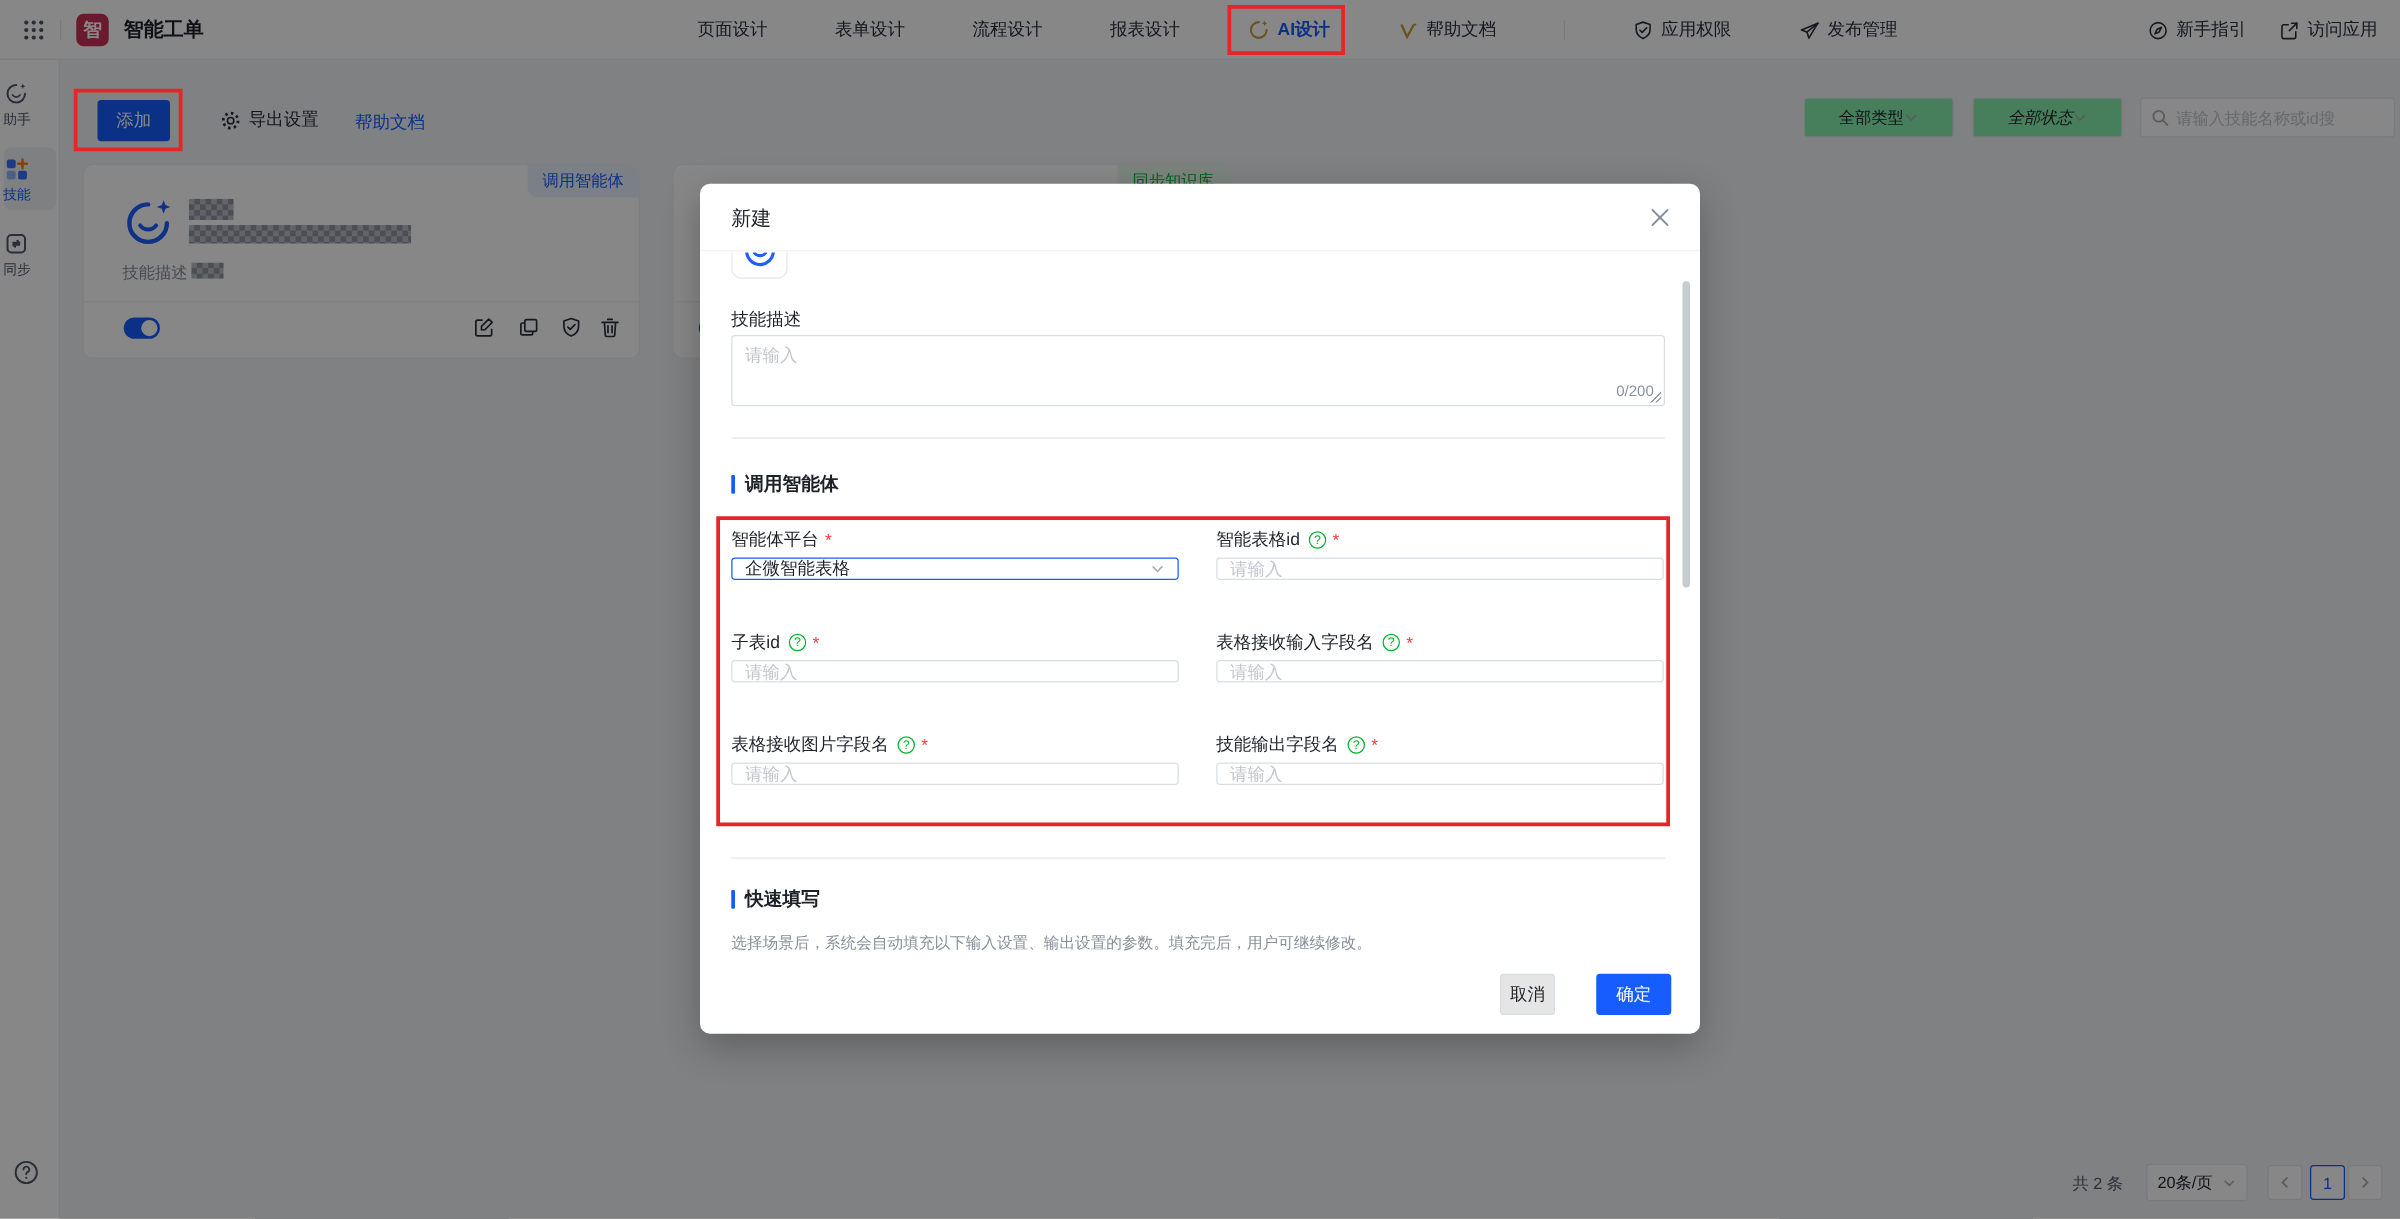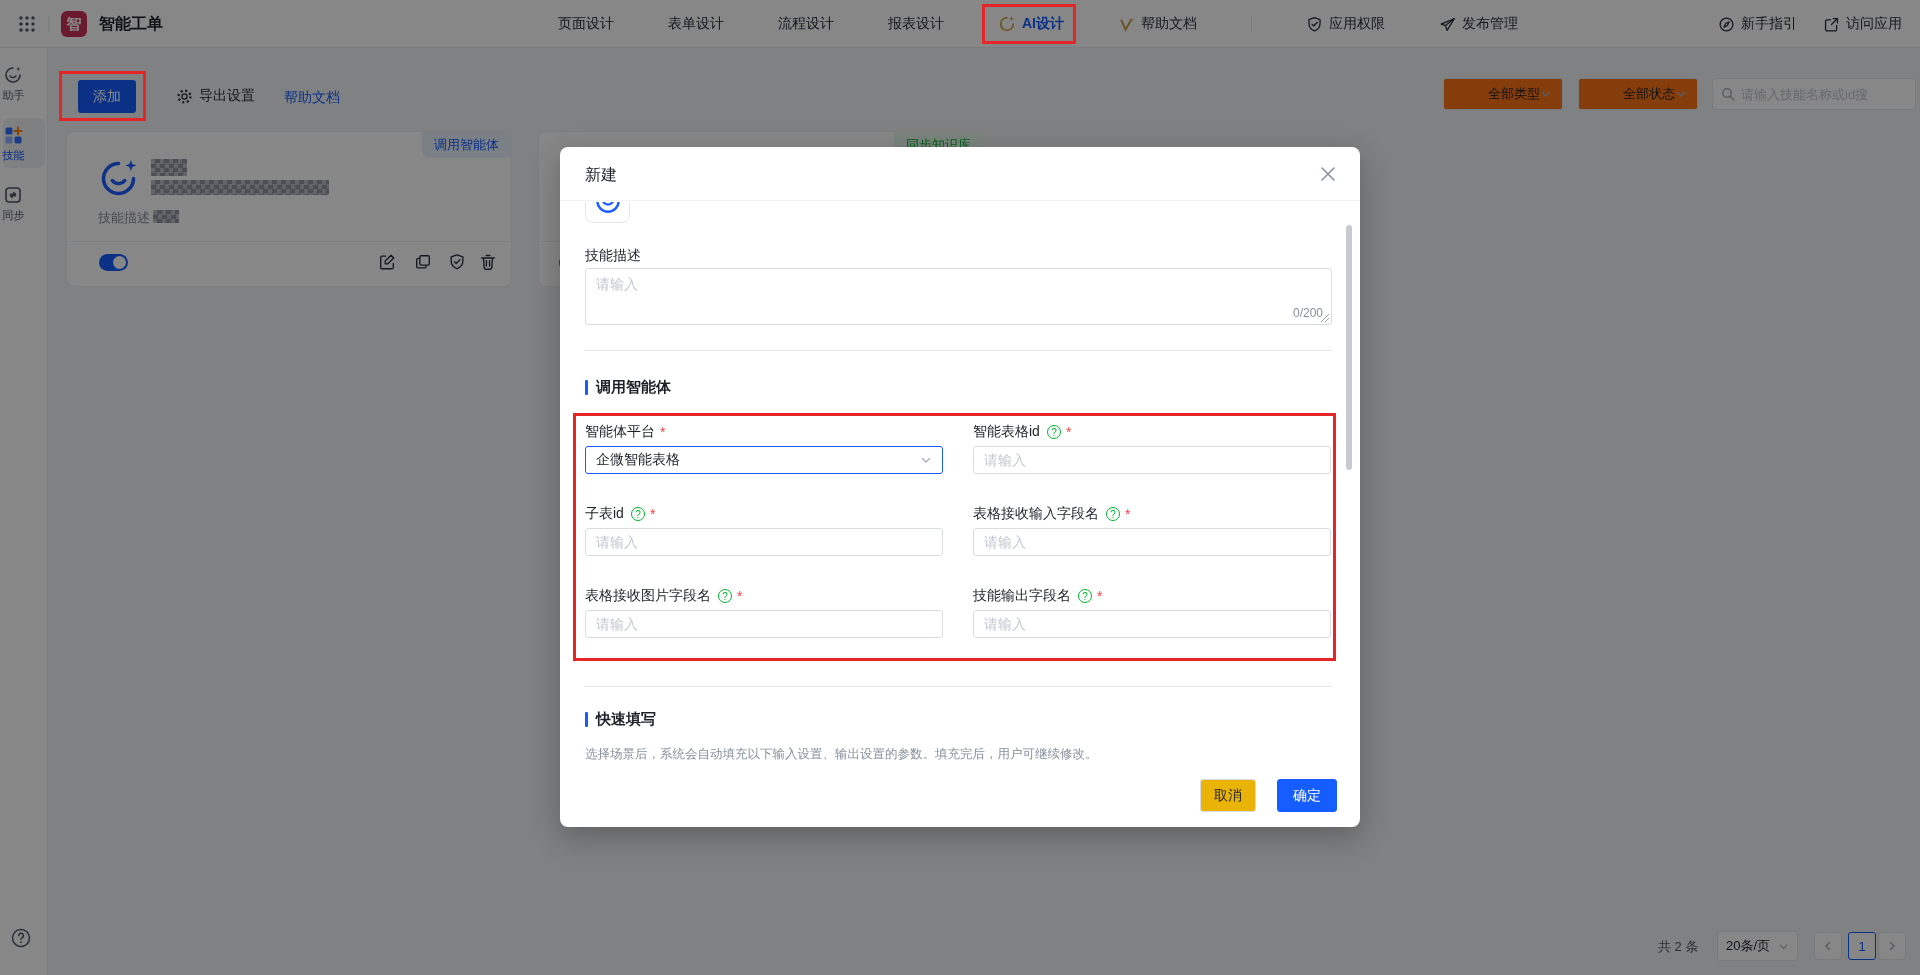--- a/index.html
+++ b/index.html
@@ -27,23 +27,23 @@
   .sb{position:absolute;left:0;top:48px;width:48px;height:927px;background:#fff;border-right:1px solid #e8eaee;}
   .sb-item{width:42px;margin:10px auto 0;padding:7px 0 5px;border-radius:6px;display:flex;flex-direction:column;align-items:flex-start;gap:3px;cursor:pointer;color:var(--t2);}
   .sb-item .lbl{font-size:11px;}
   .sb-item.active{background:#f0f2f5;color:var(--accent);}
   .sb-help{position:absolute;left:10px;bottom:26px;cursor:pointer;}
 
   
   .btn-add{position:absolute;left:78px;top:80px;width:58px;height:33px;background:var(--accent);color:#fff;border:none;border-radius:3px;font-size:14px;cursor:pointer;font-family:inherit;}
   .tb-export{position:absolute;left:176px;top:87px;display:flex;align-items:center;gap:6px;font-size:14px;color:#272e3b;cursor:pointer;}
   .tb-help{position:absolute;left:284px;top:89px;font-size:14px;color:var(--accent);cursor:pointer;}
-  .sel{position:absolute;top:78px;height:32px;background:#f97316;border:1px solid var(--bd);border-radius:3px;display:flex;align-items:center;justify-content:flex-end;padding:0 10px;font-size:13px;color:var(--t1);cursor:pointer;}
+  .sel{position:absolute;top:78px;height:32px;background:#86efac;border:1px solid var(--bd);border-radius:3px;display:flex;align-items:center;justify-content:center;padding:0 10px;font-size:13px;color:var(--t1);cursor:pointer;}
   .sel-type{left:1443px;width:120px;}
-  .sel-status{left:1578px;width:120px;}
+  .sel-status{left:1578px;width:120px;font-style:italic;}
   .search{position:absolute;left:1712px;top:78px;width:204px;height:32px;background:#fff;border:1px solid var(--bd);border-radius:3px;display:flex;align-items:center;padding:0 8px;gap:6px;}
   .search input{border:none;outline:none;flex:1;font-size:13px;color:var(--t1);font-family:inherit;min-width:0;background:transparent;}
   .search input::placeholder{color:var(--ph);}
 
   
   .card{position:absolute;top:131px;width:446px;height:156px;background:#fff;border:1px solid #edeef0;border-radius:8px;}
   .card1{left:66px;}
   .card2{left:538px;}
   .badge{position:absolute;top:0;right:0;height:26px;padding:0 12px;border-radius:0 8px 0 8px;font-size:13px;display:flex;align-items:center;}
   .badge.blue{background:#e9f1fd;color:var(--accent);}
@@ -83,27 +83,27 @@
   .m-textarea textarea{width:100%;height:100%;border:none;outline:none;resize:none;font-family:inherit;font-size:14px;padding:7px 10px;color:var(--t1);background:transparent;}
   .m-textarea textarea::placeholder{color:var(--ph);}
   .m-count{position:absolute;right:8px;bottom:4px;font-size:12px;color:var(--t3);}
   .m-resize{position:absolute;right:2px;bottom:2px;width:9px;height:9px;background:linear-gradient(135deg,transparent 0 52%,#9aa2ad 52% 60%,transparent 60% 74%,#9aa2ad 74% 82%,transparent 82%);}
   .m-hr{position:absolute;left:25px;width:747px;height:1px;background:var(--bd);}
   .m-sec{position:absolute;left:25px;display:flex;align-items:center;gap:8px;font-size:15px;font-weight:bold;color:var(--t1);}
   .m-sec::before{content:"";width:3px;height:15px;background:var(--accent);border-radius:1px;}
   .fld-lbl{position:absolute;display:flex;align-items:center;gap:4px;font-size:14px;color:var(--t1);}
   .req{color:#f53f3f;margin-left:1px;}
   .qmark{width:14px;height:14px;border:1px solid var(--green);color:var(--green);border-radius:50%;font-size:10px;display:inline-flex;align-items:center;justify-content:center;margin-left:3px;}
-  .fld-in{position:absolute;width:358px;height:28px;border:1px solid var(--bd2);border-radius:3px;background:#fff;}
+  .fld-in{position:absolute;width:358px;height:18px;border:1px solid var(--bd2);border-radius:3px;background:#fff;}
   .fld-in input{width:100%;height:100%;border:none;outline:none;font-family:inherit;font-size:14px;padding:0 10px;color:var(--t1);background:transparent;}
   .fld-in input::placeholder{color:var(--ph);}
   .fld-sel{border:1px solid var(--accent);display:flex;align-items:center;justify-content:space-between;padding:0 10px;font-size:14px;cursor:pointer;}
   .m-desc{position:absolute;left:25px;top:599px;font-size:12.5px;color:var(--t3);}
   .m-btn{position:absolute;top:632px;height:33px;border-radius:3px;font-size:14px;cursor:pointer;font-family:inherit;display:flex;align-items:center;justify-content:center;}
-  .m-cancel{left:640px;width:56px;background:#eab308;border:1px solid var(--bd2);color:var(--t1);}
+  .m-cancel{left:640px;width:44px;background:#e5e5e5;border:1px solid var(--bd2);color:var(--t1);}
   .m-ok{left:717px;width:60px;background:var(--accent);border:1px solid var(--accent);color:#fff;}
   .m-scroll{position:absolute;right:8px;top:78px;width:6px;height:245px;border-radius:3px;background:#c6cad1;}
   svg{display:block;}
 </style>
 </head>
 <body>
 
 <div class="stage">
 
   <div class="hd">

